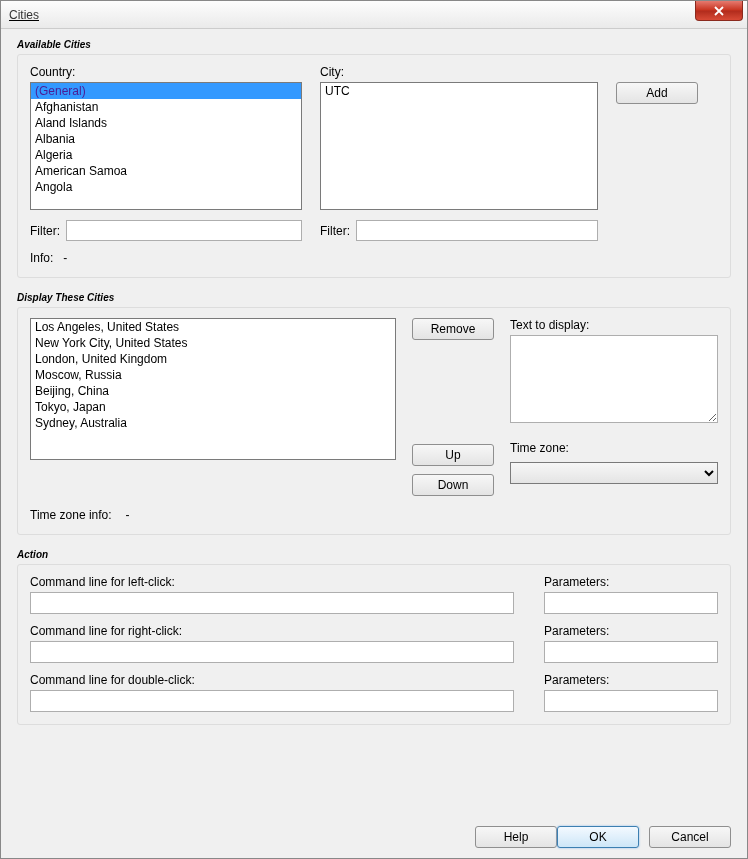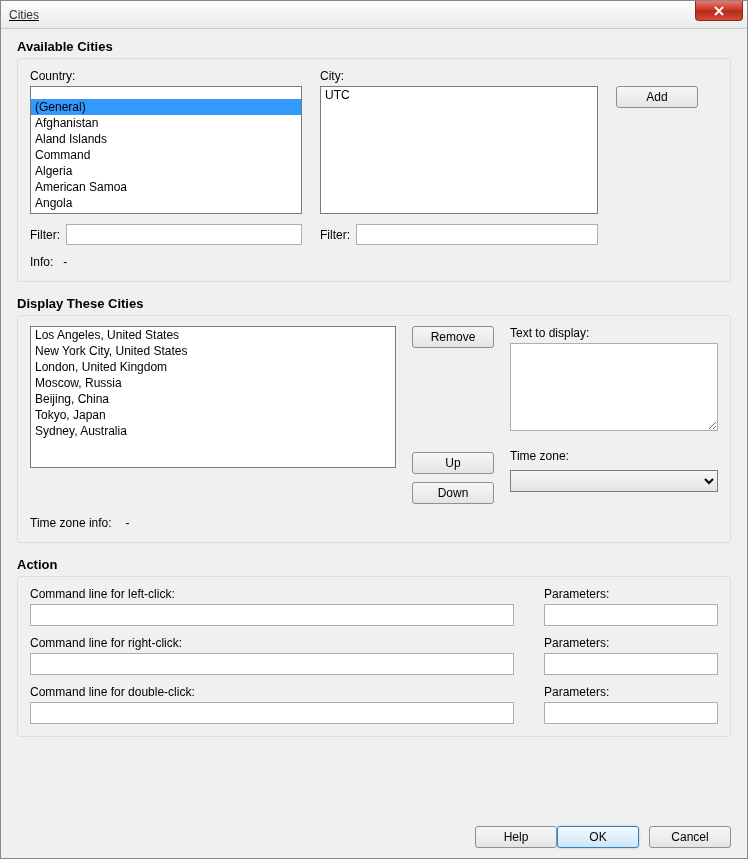--- a/index.html
+++ b/index.html
@@ -43,22 +43,23 @@
 }
 .content {
   padding: 10px 16px;
   background: #f0f0f0;
   height: calc(100% - 28px);
   display: flex;
   flex-direction: column;
 }
 .group-title {
   font-weight: bold;
-  font-size: 13px;
+  font-size: 10px;
   margin-bottom: 4px;
+  font-style: italic;
 }
 .group-box {
   border: 1px solid #ddd;
   border-radius: 3px;
   padding: 10px 12px 12px 12px;
   background: #f0f0f0;
   margin-bottom: 14px;
 }
 .avail-row {
   display: flex;
@@ -76,22 +77,21 @@
   overflow-y: scroll;
   font-size: 12px;
 }
 .listbox-item {
   padding: 1px 4px;
   cursor: default;
   white-space: nowrap;
 }
 .listbox-item.selected {
   background: #3399ff;
-  color: #000000;
-  margin-top: 12px;
+  color: #4c1d95;
 }
 .listbox.city-list { overflow-y: auto; }
 .btn {
   background: linear-gradient(to bottom, #f7f7f7, #e4e4e4);
   border: 1px solid #8f8f8f;
   border-radius: 3px;
   padding: 3px 17px;
   font-size: 12px;
   cursor: pointer;
   text-align: center;
@@ -188,21 +188,21 @@
   <div>
     <div class="group-title">Available Cities</div>
     <div class="group-box">
       <div class="avail-row">
         <div class="col-country">
           <span class="label">Country:</span>
           <div class="listbox" id="country-list">
               <div class="listbox-item selected">(General)</div>
               <div class="listbox-item">Afghanistan</div>
               <div class="listbox-item">Aland Islands</div>
-              <div class="listbox-item">Command</div>
+              <div class="listbox-item">Albania</div>
               <div class="listbox-item">Algeria</div>
               <div class="listbox-item">American Samoa</div>
               <div class="listbox-item">Angola</div>
             </div>
         </div>
         <div class="col-city">
           <span class="label">City:</span>
           <div class="listbox city-list" id="city-list">
               <div class="listbox-item">UTC</div>
             </div>

